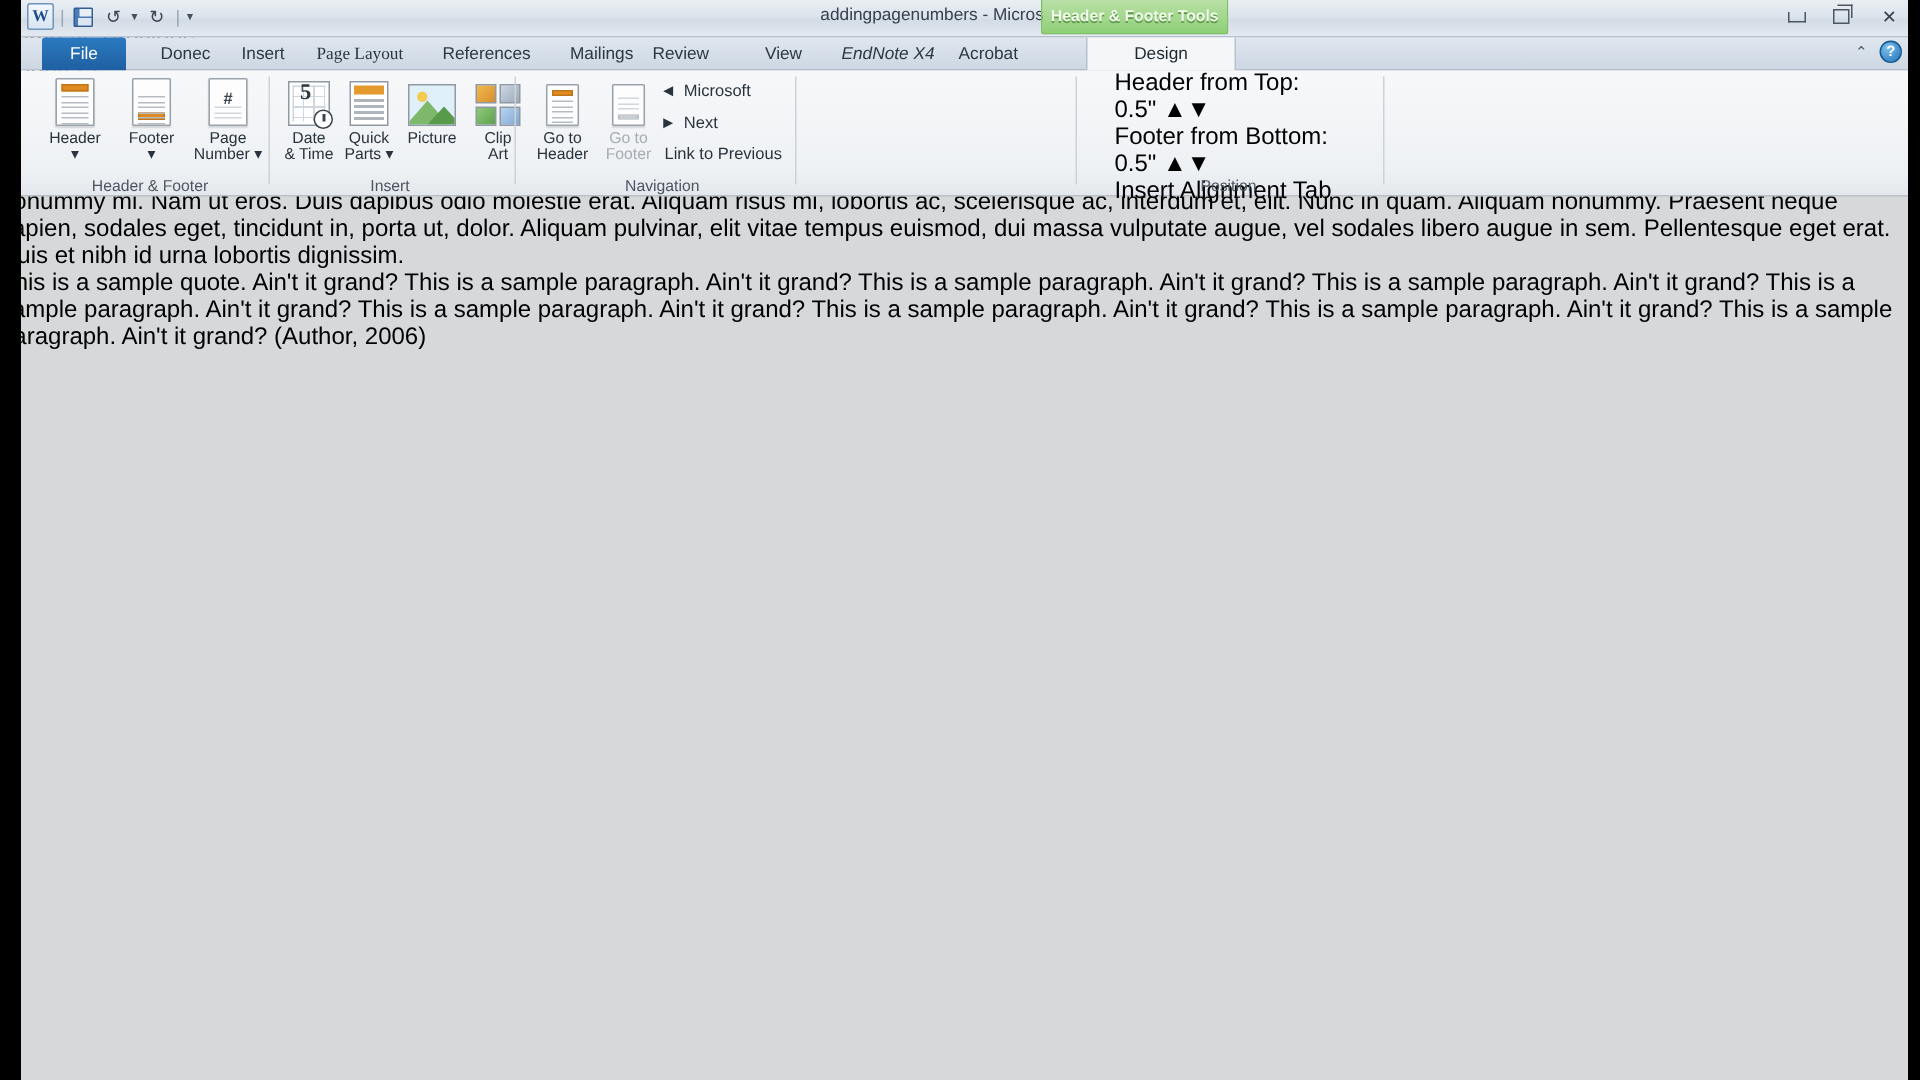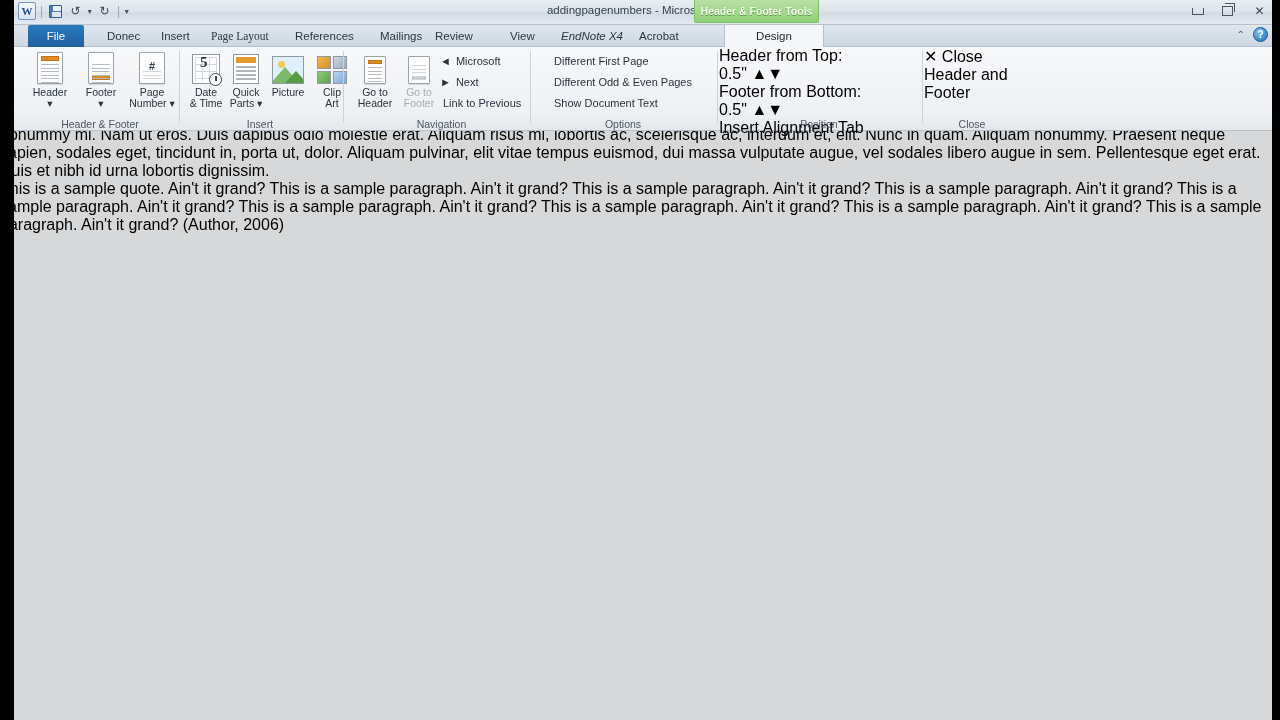--- a/index.html
+++ b/index.html
@@ -507,38 +507,23 @@
         <span>Next</span>
       </div>
       <div class="smallrow hl" style="left:90px;top:47px;">
         <span class="mini-ico"><span class="lnk-ico"></span></span>
         <span>Link to Previous</span>
       </div>
       <div class="glabel">Navigation</div>
     </div>
     <div class="gdiv" style="left:516px;"></div>
 
-    <div class="rgroup" style="left:518px;width:182px;">
-      <div class="smallrow" style="left:14px;top:5px;">
-        <span class="chk"></span>
-        <span>Different First Page</span>
-      </div>
-      <div class="smallrow" style="left:14px;top:26px;">
-        <span class="chk"></span>
-        <span>Different Odd &amp; Even Pages</span>
-      </div>
-      <div class="smallrow" style="left:14px;top:47px;">
-        <span class="chk on"></span>
-        <span>Show Document Text</span>
-      </div>
-      <div class="glabel">Options</div>
-    </div>
     <div class="gdiv" style="left:703px;"></div>
 
-    <div class="rgroup" style="left:705px;width:200px;">
+    <div class="rgroup" style="left:705px;width:200px;padding-left:24px;">
       <div class="posrow" style="left:8px;top:5px;">
         <span class="pos-ico">
           <span class="bb" style="top:1px"></span><span class="ll" style="top:6px"></span><span class="ll" style="top:9px"></span>
         </span>
         <span>Header from Top:</span>
       </div>
       <div class="spin" style="left:128px;top:4px;">
         <span>0.5"</span>
         <span class="sbtns"><span>▲</span><span>▼</span></span>
       </div>
@@ -553,28 +538,20 @@
         <span class="sbtns"><span>▲</span><span>▼</span></span>
       </div>
       <div class="posrow" style="left:8px;top:48px;">
         <span class="iat-ico"></span>
         <span>Insert Alignment Tab</span>
       </div>
       <div class="glabel">Position</div>
     </div>
     <div class="gdiv" style="left:908px;"></div>
 
-    <div class="rgroup" style="left:910px;width:96px;">
-      <div class="closebtn">
-        <span class="close-x">✕</span>
-        <span>Close Header</span>
-        <span>and Footer</span>
-      </div>
-      <div class="glabel">Close</div>
-    </div>
   </div>
 
   <div class="workarea">
     <div class="ruler-strip"></div>
 
     <div class="page">
       <div class="page-topband"></div>
       <div class="caret"></div>
 
       <div class="hdr-divider"></div>

